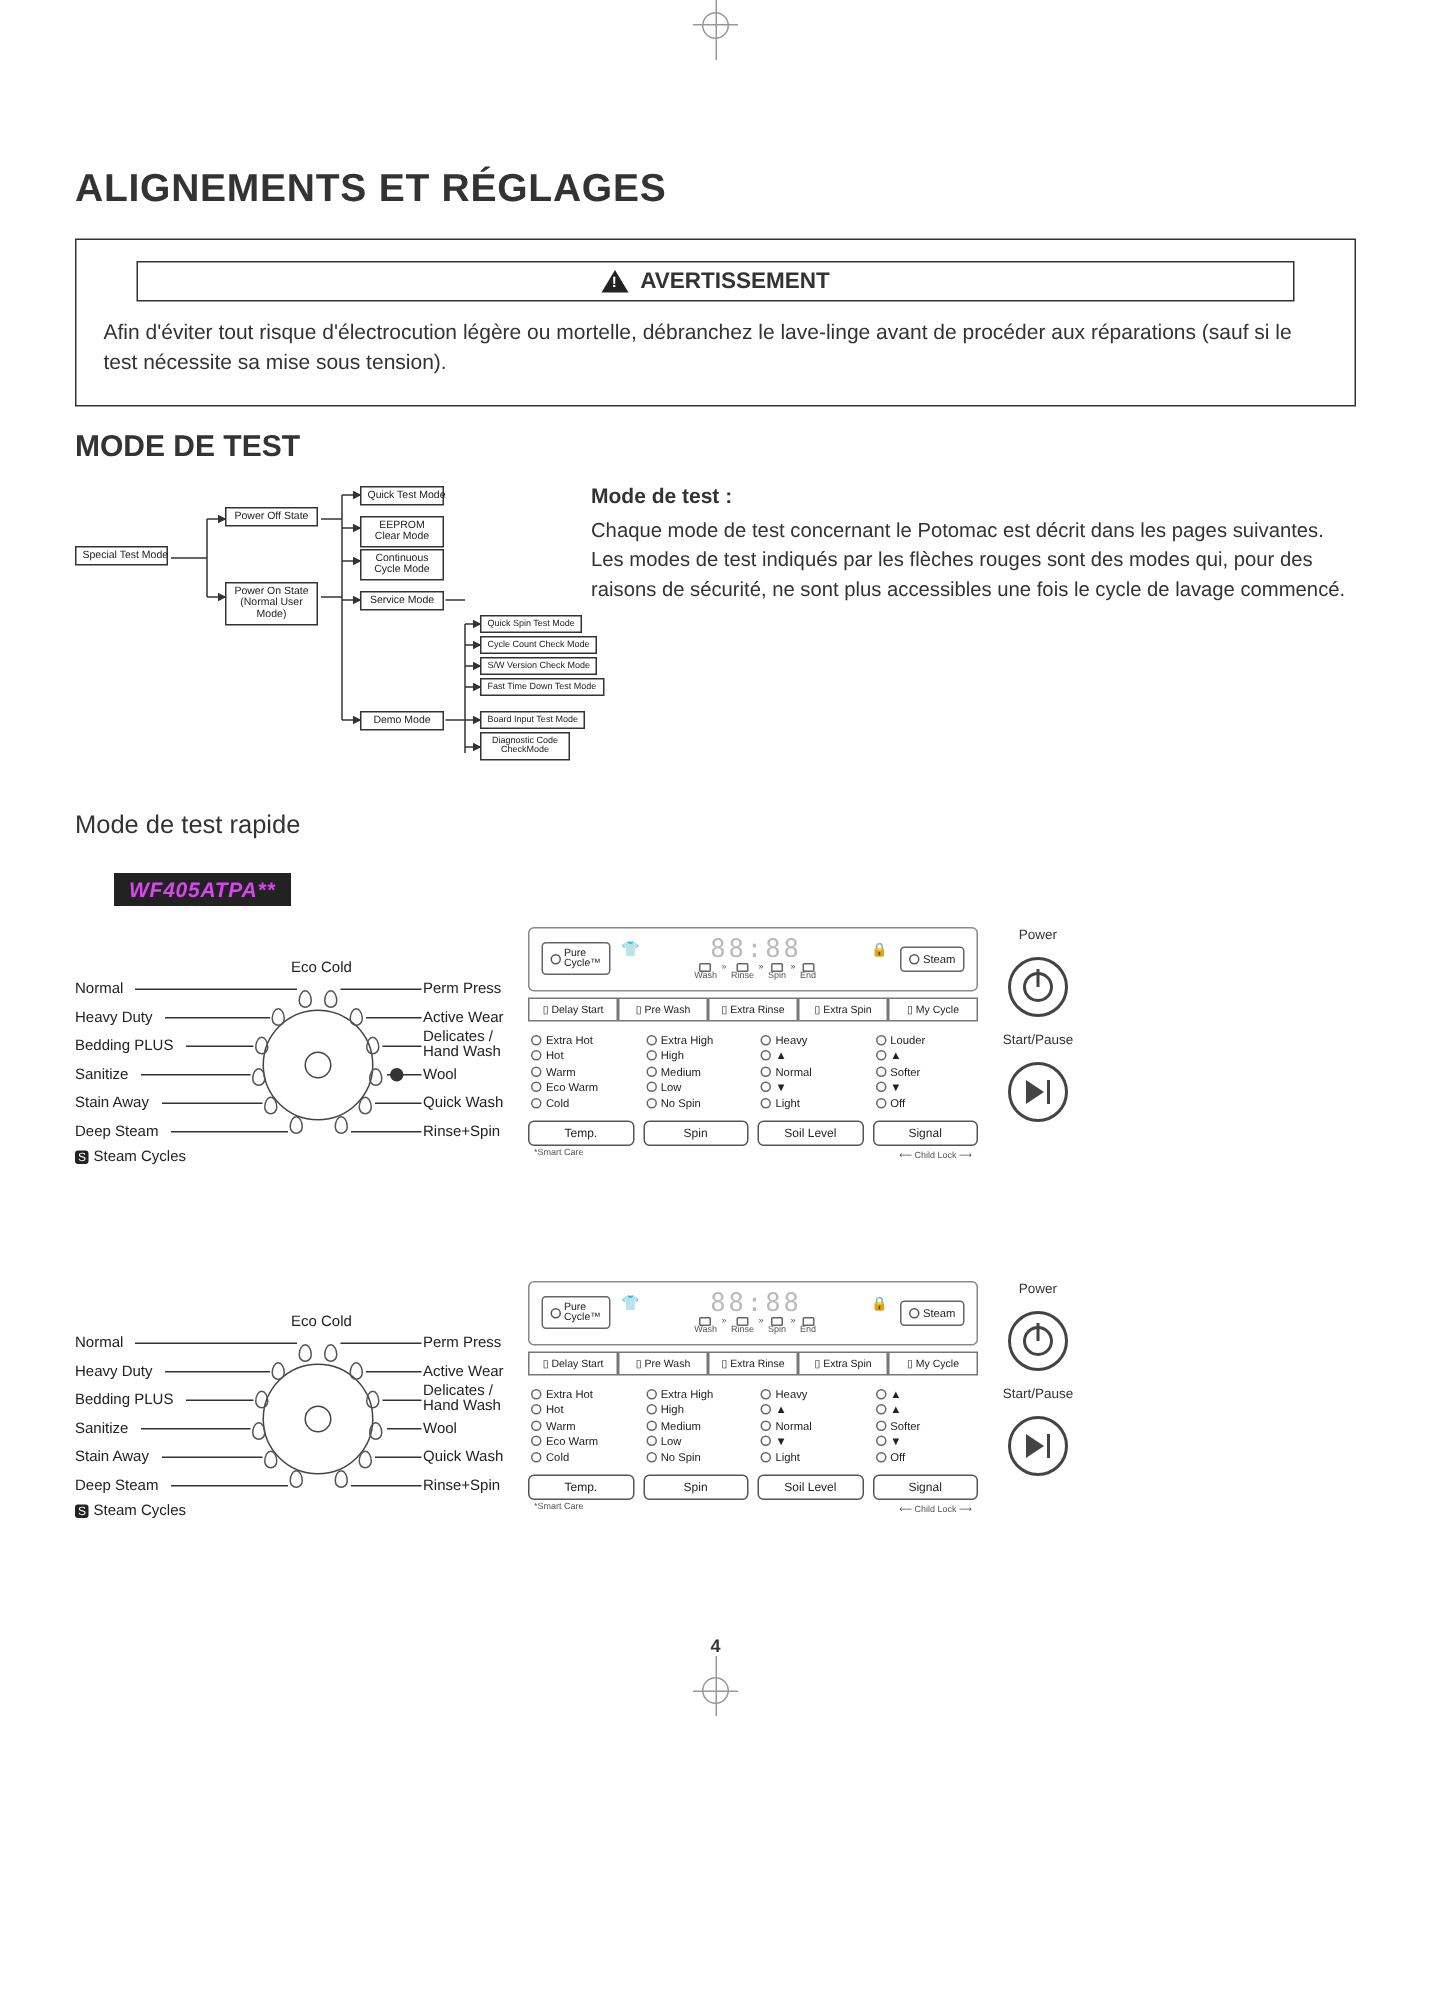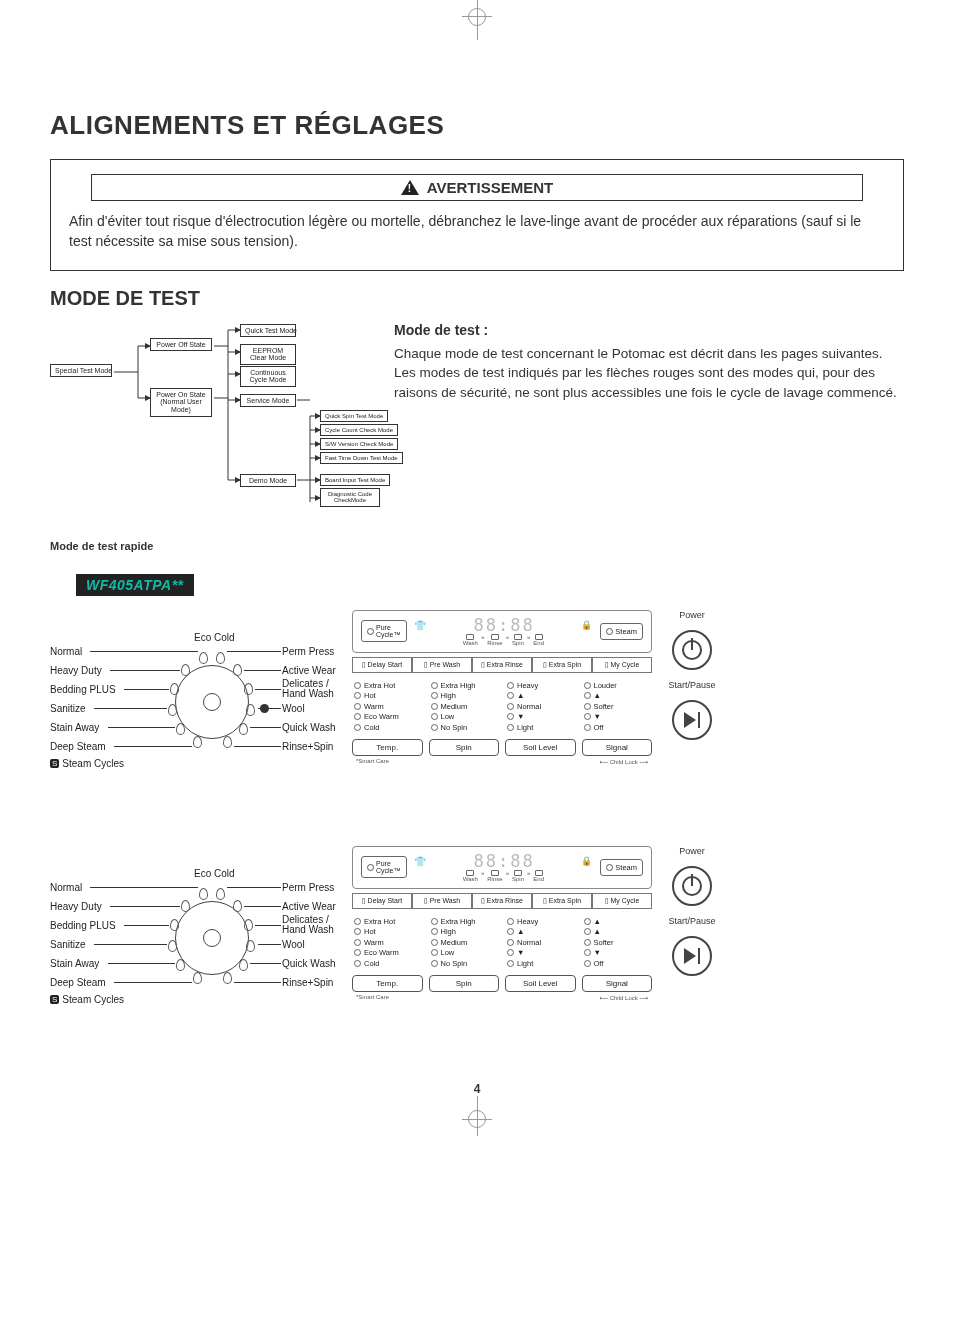--- a/index.html
+++ b/index.html
@@ -104,28 +104,28 @@
     white-space:nowrap;
   }
   .fsvg { position:absolute; top:0; left:0; width:100%; height:100%; }
   .fsvg line { stroke:#333; stroke-width:1; }
   .arrowr { marker-end:url(#arr); }
 
   .mode-desc { flex:1; font-size:13.5px; line-height:1.45; }
   .mode-desc strong { font-weight:700; display:block; margin-bottom:4px; font-size:14px; }
 
   h3 {
-    font-size: 11px;
-    font-weight: 700;
+    font-size: 17px;
+    font-weight: 400;
     margin: 30px 0 18px 0;
   }
   .model-tag {
     display:inline-block;
     background:#222;
-    color:#14b8a6;
+    color:#d946ef;
     font-weight:700;
     font-style:italic;
     font-size:14px;
     padding:3px 10px;
     margin: 4px 6px 14px 26px;
     letter-spacing:0.5px;
   }
 
   .panel-row {
     display:flex;

